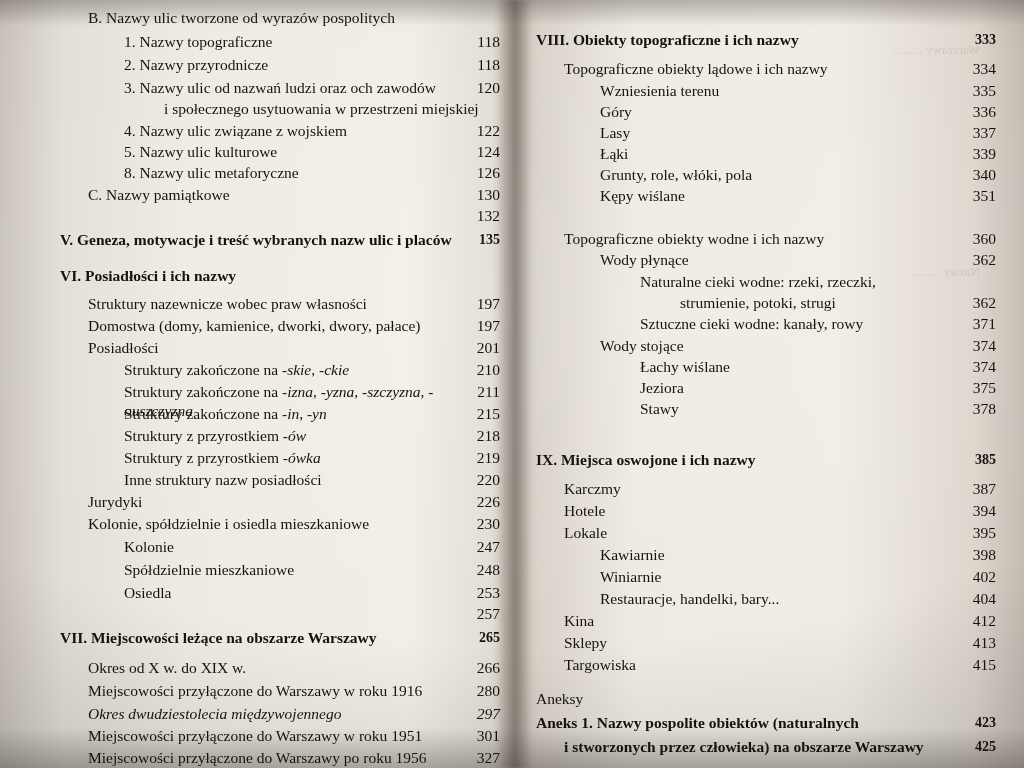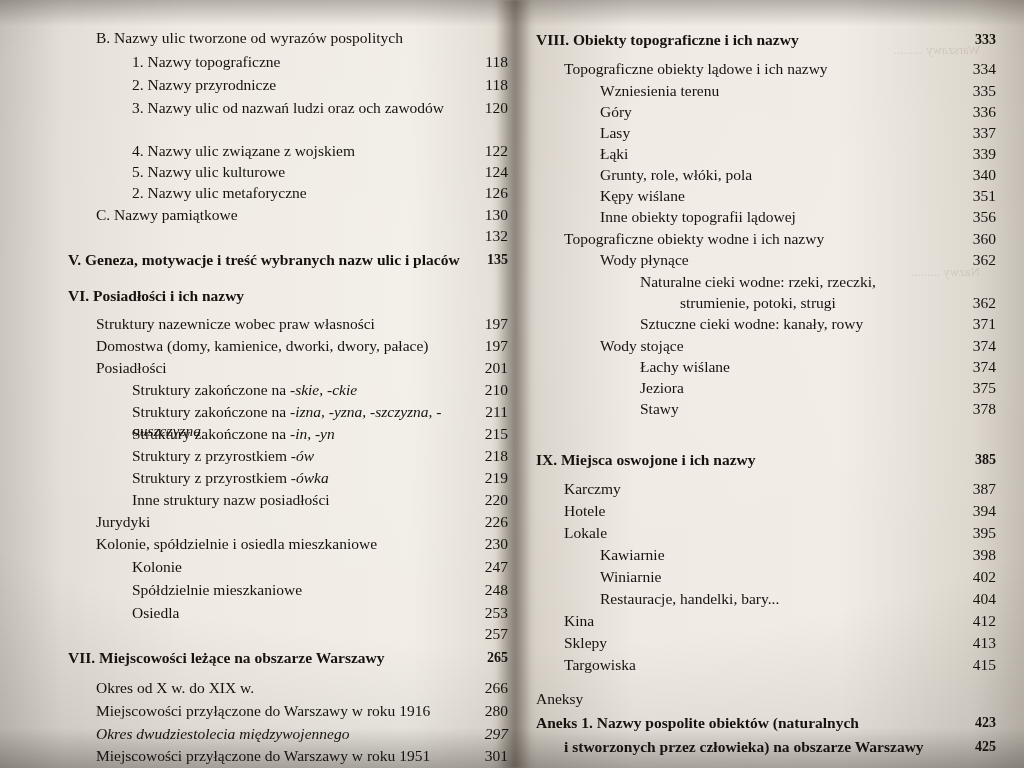--- a/index.html
+++ b/index.html
@@ -55,21 +55,21 @@
     font-size: 13px;
     line-height: 19px;
     pointer-events: none;
     white-space: pre;
   }
   .col {
     position: absolute;
     top: 0;
     bottom: 0;
   }
-  #left-col { left: 68px; width: 440px; margin-top: 20px; }
+  #left-col { left: 60px; width: 440px; }
   #right-col { left: 536px; width: 460px; }
 
   .row {
     position: relative;
     display: block;
     min-height: 18px;
   }
   .txt {
     display: inline-block;
   }
@@ -107,23 +107,24 @@
 
   <div id="gutter-shadow"></div>
   <div id="top-shadow"></div>
   <div id="bottom-shadow"></div>
 
   <div class="col" id="left-col">
       <div class="entry row lvl1 sub" style="position: absolute; left: 0px; right: 0px; top: 8px;"><span class="txt lvl1">B. Nazwy ulic tworzone od wyrazów pospolitych</span></div>
       <div class="entry row lvl2 sub" style="position: absolute; left: 0px; right: 0px; top: 32px;"><span class="txt lvl2">1. Nazwy topograficzne</span><span class="pg">118</span></div>
       <div class="entry row lvl2 sub" style="position: absolute; left: 0px; right: 0px; top: 55px;"><span class="txt lvl2">2. Nazwy przyrodnicze</span><span class="pg">118</span></div>
       <div class="entry row lvl2 sub" style="position: absolute; left: 0px; right: 0px; top: 78px;"><span class="txt lvl2">3. Nazwy ulic od nazwań ludzi oraz och zawodów</span><span class="pg">120</span></div>
+      <div class="entry row lvl3 sub" style="position: absolute; left: 0px; right: 0px; top: 99px;"><span class="txt lvl3">i społecznego usytuowania w przestrzeni miejskiej</span></div>
       <div class="entry row lvl2 sub" style="position: absolute; left: 0px; right: 0px; top: 121px;"><span class="txt lvl2">4. Nazwy ulic związane z wojskiem</span><span class="pg">122</span></div>
       <div class="entry row lvl2 sub" style="position: absolute; left: 0px; right: 0px; top: 142px;"><span class="txt lvl2">5. Nazwy ulic kulturowe</span><span class="pg">124</span></div>
-      <div class="entry row lvl2 sub" style="position: absolute; left: 0px; right: 0px; top: 163px;"><span class="txt lvl2">2. Nazwy ulic metaforyczne</span><span class="pg">126</span></div>
+      <div class="entry row lvl2 sub" style="position: absolute; left: 0px; right: 0px; top: 163px;"><span class="txt lvl2">8. Nazwy ulic metaforyczne</span><span class="pg">126</span></div>
       <div class="entry row lvl1 sub" style="position: absolute; left: 0px; right: 0px; top: 185px;"><span class="txt lvl1">C. Nazwy pamiątkowe</span><span class="pg">130</span></div>
       <div class="entry row lvl1 sub" style="position: absolute; left: 0px; right: 0px; top: 206px;"><span class="txt lvl1"></span><span class="pg">132</span></div>
       <div class="entry row lvl0 head" style="position: absolute; left: 0px; right: 0px; top: 230px;"><span class="txt lvl0">V. Geneza, motywacje i treść wybranych nazw ulic i placów</span><span class="pg head">135</span></div>
       <div class="entry row lvl0 head" style="position: absolute; left: 0px; right: 0px; top: 266px;"><span class="txt lvl0">VI. Posiadłości i ich nazwy</span></div>
       <div class="entry row lvl1 sub" style="position: absolute; left: 0px; right: 0px; top: 294px;"><span class="txt lvl1">Struktury nazewnicze wobec praw własności</span><span class="pg">197</span></div>
       <div class="entry row lvl1 sub" style="position: absolute; left: 0px; right: 0px; top: 316px;"><span class="txt lvl1">Domostwa (domy, kamienice, dworki, dwory, pałace)</span><span class="pg">197</span></div>
       <div class="entry row lvl1 sub" style="position: absolute; left: 0px; right: 0px; top: 338px;"><span class="txt lvl1">Posiadłości</span><span class="pg">201</span></div>
       <div class="entry row lvl2 sub" style="position: absolute; left: 0px; right: 0px; top: 360px;"><span class="txt lvl2">Struktury zakończone na <span class="ital">-skie, -ckie</span></span><span class="pg">210</span></div>
       <div class="entry row lvl2 sub" style="position: absolute; left: 0px; right: 0px; top: 382px;"><span class="txt lvl2">Struktury zakończone na <span class="ital">-izna, -yzna, -szczyzna, -ouszczyzna</span></span><span class="pg">211</span></div>
       <div class="entry row lvl2 sub" style="position: absolute; left: 0px; right: 0px; top: 404px;"><span class="txt lvl2">Struktury zakończone na <span class="ital">-in, -yn</span></span><span class="pg">215</span></div>
@@ -145,21 +146,20 @@
     </div>
   <div class="col" id="right-col">
       <div class="entry row lvl0 head" style="position: absolute; left: 0px; right: 0px; top: 30px;"><span class="txt lvl0">VIII. Obiekty topograficzne i ich nazwy</span><span class="pg head">333</span></div>
       <div class="entry row lvl1 sub" style="position: absolute; left: 0px; right: 0px; top: 59px;"><span class="txt lvl1">Topograficzne obiekty lądowe i ich nazwy</span><span class="pg">334</span></div>
       <div class="entry row lvl2 sub" style="position: absolute; left: 0px; right: 0px; top: 81px;"><span class="txt lvl2">Wzniesienia terenu</span><span class="pg">335</span></div>
       <div class="entry row lvl2 sub" style="position: absolute; left: 0px; right: 0px; top: 102px;"><span class="txt lvl2">Góry</span><span class="pg">336</span></div>
       <div class="entry row lvl2 sub" style="position: absolute; left: 0px; right: 0px; top: 123px;"><span class="txt lvl2">Lasy</span><span class="pg">337</span></div>
       <div class="entry row lvl2 sub" style="position: absolute; left: 0px; right: 0px; top: 144px;"><span class="txt lvl2">Łąki</span><span class="pg">339</span></div>
       <div class="entry row lvl2 sub" style="position: absolute; left: 0px; right: 0px; top: 165px;"><span class="txt lvl2">Grunty, role, włóki, pola</span><span class="pg">340</span></div>
       <div class="entry row lvl2 sub" style="position: absolute; left: 0px; right: 0px; top: 186px;"><span class="txt lvl2">Kępy wiślane</span><span class="pg">351</span></div>
-      <div class="entry row lvl2 sub" style="position: absolute; left: 0px; right: 0px; top: 207px;"><span class="txt lvl2">Inne obiekty topografii lądowej</span><span class="pg">356</span></div>
       <div class="entry row lvl1 sub" style="position: absolute; left: 0px; right: 0px; top: 229px;"><span class="txt lvl1">Topograficzne obiekty wodne i ich nazwy</span><span class="pg">360</span></div>
       <div class="entry row lvl2 sub" style="position: absolute; left: 0px; right: 0px; top: 250px;"><span class="txt lvl2">Wody płynące</span><span class="pg">362</span></div>
       <div class="entry row lvl3 sub" style="position: absolute; left: 0px; right: 0px; top: 272px;"><span class="txt lvl3">Naturalne cieki wodne: rzeki, rzeczki,</span></div>
       <div class="entry row lvl4 sub" style="position: absolute; left: 0px; right: 0px; top: 293px;"><span class="txt lvl4">strumienie, potoki, strugi</span><span class="pg">362</span></div>
       <div class="entry row lvl3 sub" style="position: absolute; left: 0px; right: 0px; top: 314px;"><span class="txt lvl3">Sztuczne cieki wodne: kanały, rowy</span><span class="pg">371</span></div>
       <div class="entry row lvl2 sub" style="position: absolute; left: 0px; right: 0px; top: 336px;"><span class="txt lvl2">Wody stojące</span><span class="pg">374</span></div>
       <div class="entry row lvl3 sub" style="position: absolute; left: 0px; right: 0px; top: 357px;"><span class="txt lvl3">Łachy wiślane</span><span class="pg">374</span></div>
       <div class="entry row lvl3 sub" style="position: absolute; left: 0px; right: 0px; top: 378px;"><span class="txt lvl3">Jeziora</span><span class="pg">375</span></div>
       <div class="entry row lvl3 sub" style="position: absolute; left: 0px; right: 0px; top: 399px;"><span class="txt lvl3">Stawy</span><span class="pg">378</span></div>
       <div class="entry row lvl0 head" style="position: absolute; left: 0px; right: 0px; top: 450px;"><span class="txt lvl0">IX. Miejsca oswojone i ich nazwy</span><span class="pg head">385</span></div>

